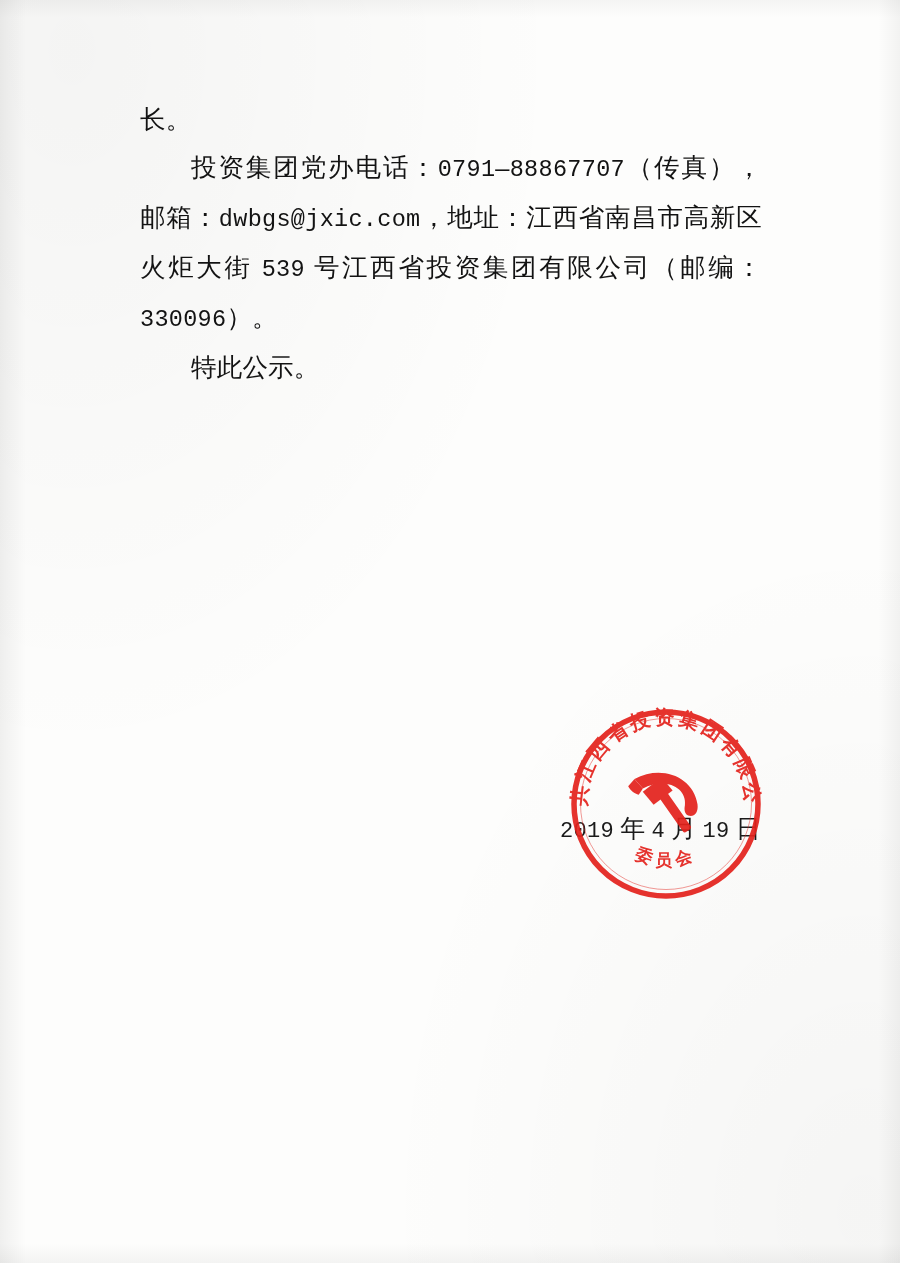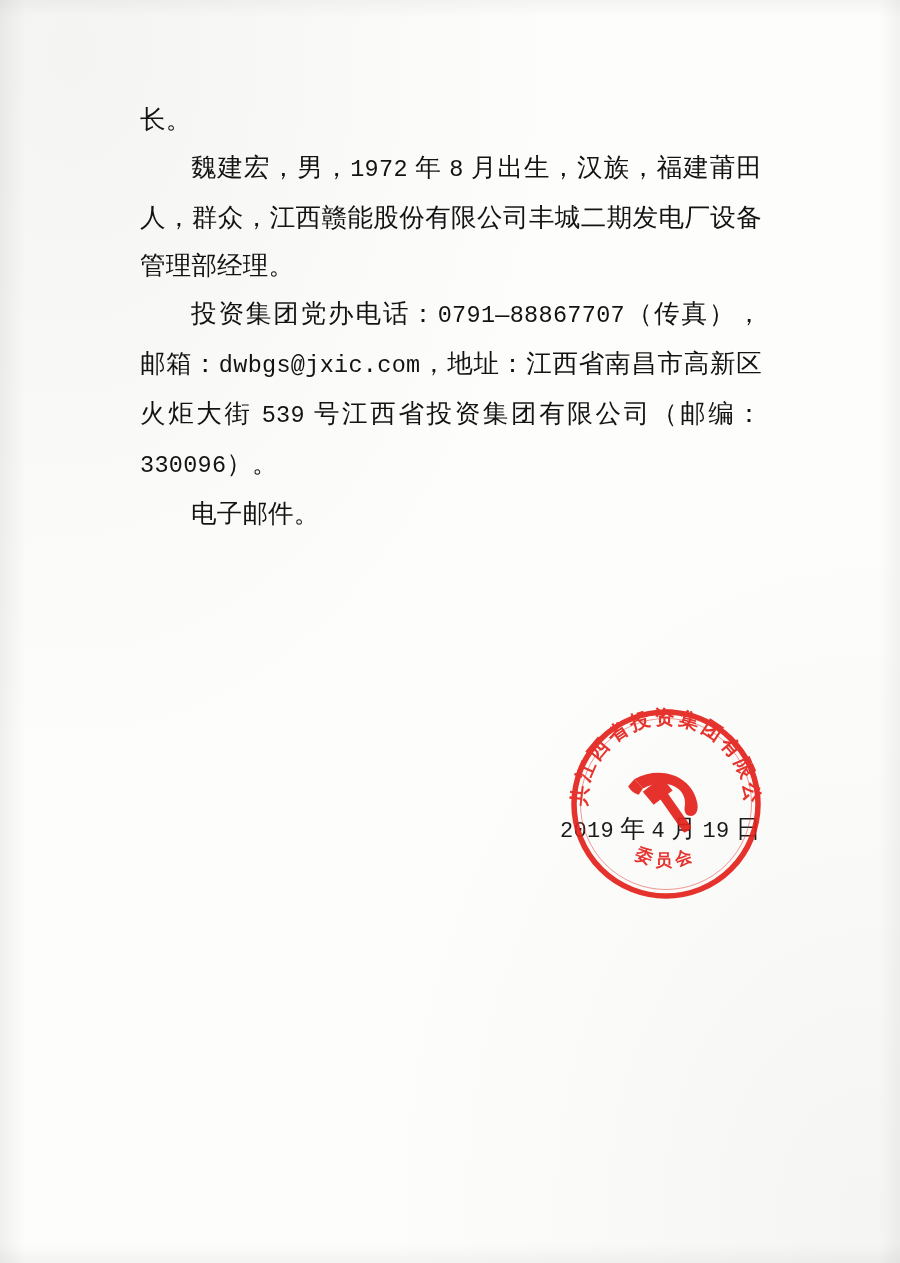--- a/index.html
+++ b/index.html
@@ -100,23 +100,22 @@
   }
 </style>
 </head>
 <body>
 
 <div class="page">
   <div class="paper-noise"></div>
 
   <div class="body-text">
     <p class="para">长。</p>
-    <p class="para indent">魏建宏，男，<span class="num">1972</span> 年 <span class="num">8</span> 月出生，汉族，福建莆田人，群众，江西赣能股份有限公司丰城二期发电厂设备管理部经理。</p>
     <p class="para indent">投资集团党办电话：<span class="num">0791—88867707</span>（传真），邮箱：<span class="num">dwbgs@jxic.com</span>，地址：江西省南昌市高新区火炬大街 <span class="num">539</span> 号江西省投资集团有限公司（邮编：<span class="num">330096</span>）。</p>
-    <p class="para indent">电子邮件。</p>
+    <p class="para indent">特此公示。</p>
   </div>
 
   <div class="date-line"><span class="num">2019</span> 年 <span class="num">4</span> 月 <span class="num">19</span> 日</div>
 
   <div class="seal">
     <svg viewBox="0 0 208 208" xmlns="http://www.w3.org/2000/svg" aria-hidden="true">
       <defs>
         <path id="ringPathTop" d="M 104,104 m -80,0 a 80,80 0 1 1 160,0" fill="none"></path>
         <path id="ringPathBottom" d="M 104,104 m -62,0 a 62,62 0 0 0 124,0" fill="none"></path>
       </defs>

